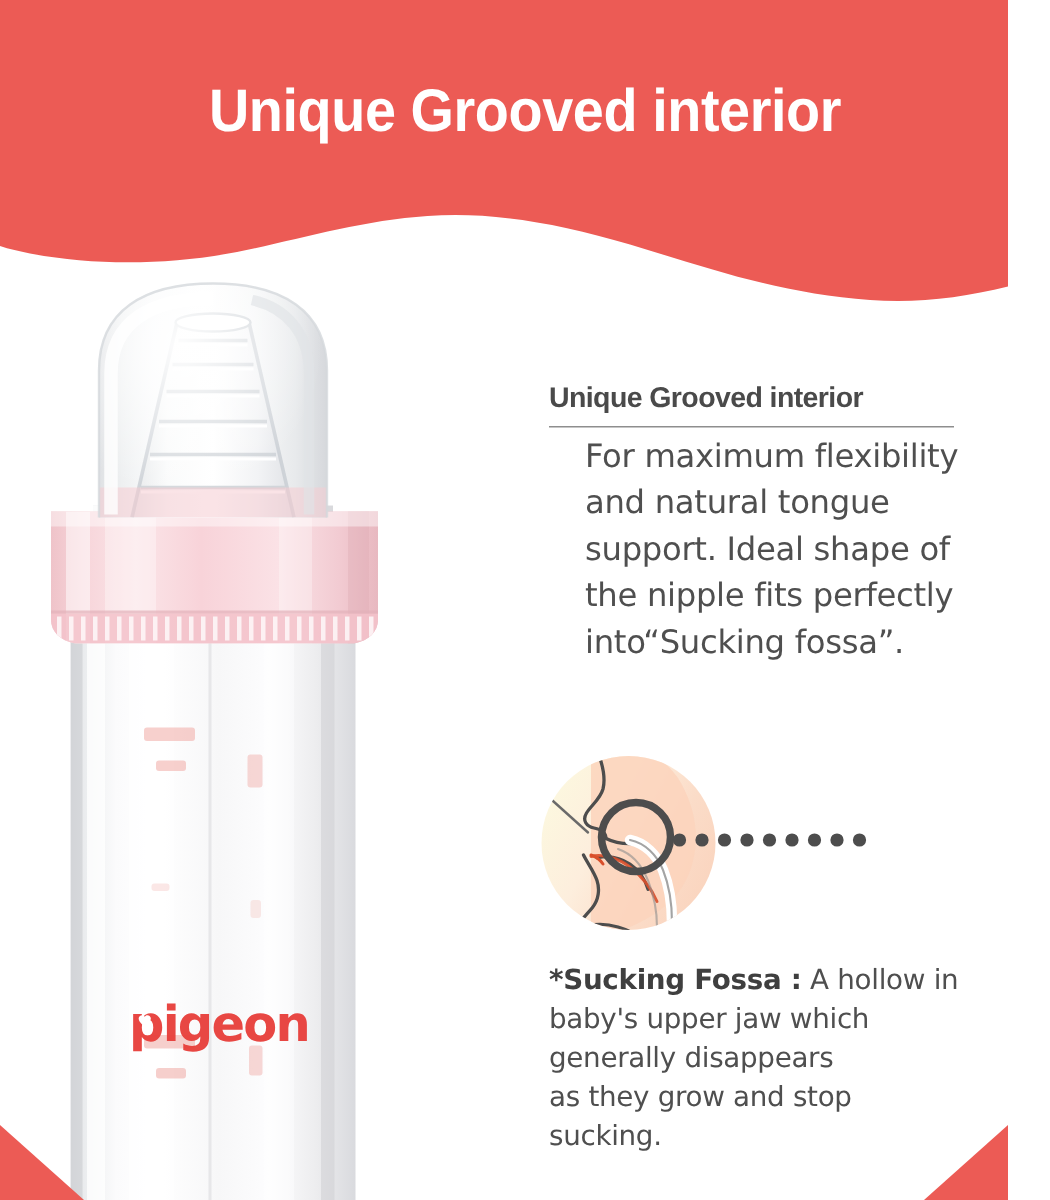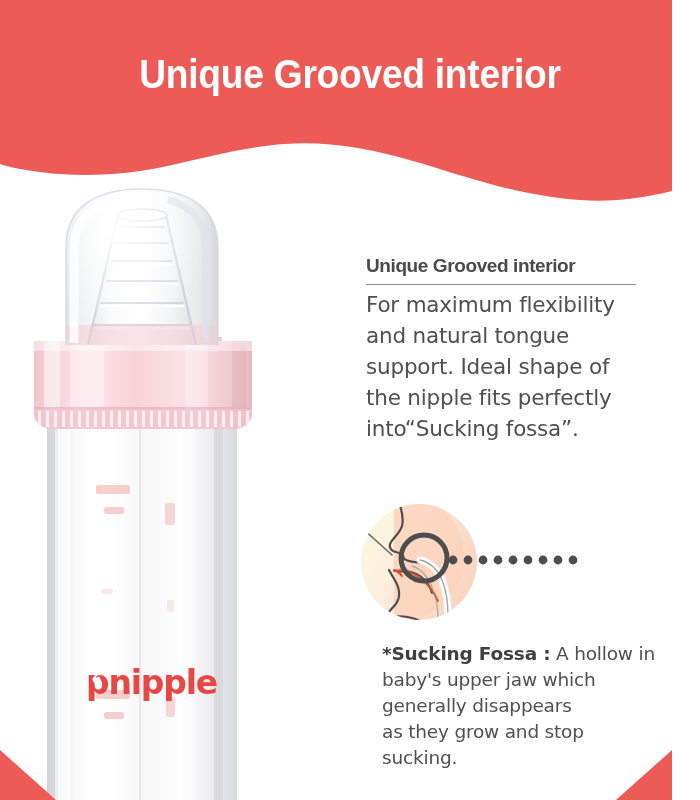--- a/index.html
+++ b/index.html
@@ -44,29 +44,30 @@
   .panel{position:absolute;left:366px;top:255px;width:300px;}
   .sub-title{
     font-size:19px;font-weight:bold;color:#4a4a4a;letter-spacing:-0.4px;
     white-space:nowrap;
   }
   .rule{height:1px;background:#8e8e8e;margin:7px 0 4px 0;width:270px;}
   .body-copy{
     font-size:21.5px;line-height:31px;color:#4f4f4f;letter-spacing:-0.2px;
     font-family:"DejaVu Sans",sans-serif;
     white-space:pre-line;
+    margin-left:24px;
   }
 
   
   .illus{position:absolute;left:358px;top:500px;width:230px;height:125px;}
   .illus svg{display:block;}
 
   
   .footnote{
-    position:absolute;left:382px;top:641px;width:290px;
+    position:absolute;left:366px;top:641px;width:290px;
     font-size:18.5px;line-height:26px;color:#4f4f4f;letter-spacing:-0.2px;
     font-family:"DejaVu Sans",sans-serif;
   }
   .footnote .lead{font-weight:bold;color:#3f3f3f;}
   .fn-rest{white-space:pre-line;}
 </style>
 </head>
 <body>
 
 <div class="stage">
@@ -247,21 +248,21 @@
           <rect x="66" y="0" width="152" height="162" fill="url(#domeSheen)"></rect>
           <path d="M74,158 L74,64 C74,30 100,14 142,14" stroke="#ffffff" stroke-width="9" fill="none" opacity="0.8"></path>
           <path d="M206,158 L206,64 C206,36 190,20 168,15" stroke="#e0e3e6" stroke-width="7" fill="none" opacity="0.65"></path>
         </g>
         <path d="M66,160 L66,62 C66,22 96,4 142,4 C188,4 218,22 218,62 L218,160" fill="none" stroke="#d5d8dc" stroke-width="1.6" opacity="0.8"></path>
       </g>
     </svg>
   </div>
 
   <div class="logo">
-    <span class="pg">p</span><span>nipple</span>
+    <span class="pg">p</span><span>igeon</span>
     <svg class="heart" viewBox="0 0 12 12">
       <path d="M6,11 C6,11 0.6,7.4 0.6,4.2 C0.6,2.3 2,1 3.6,1 C4.7,1 5.6,1.6 6,2.4
                C6.4,1.6 7.3,1 8.4,1 C10,1 11.4,2.3 11.4,4.2 C11.4,7.4 6,11 6,11 Z" fill="#ffffff"></path>
     </svg>
   </div>
 
   <div class="panel">
     <div class="sub-title">Unique Grooved interior</div>
     <div class="rule"></div>
     <div class="body-copy">For maximum flexibility

